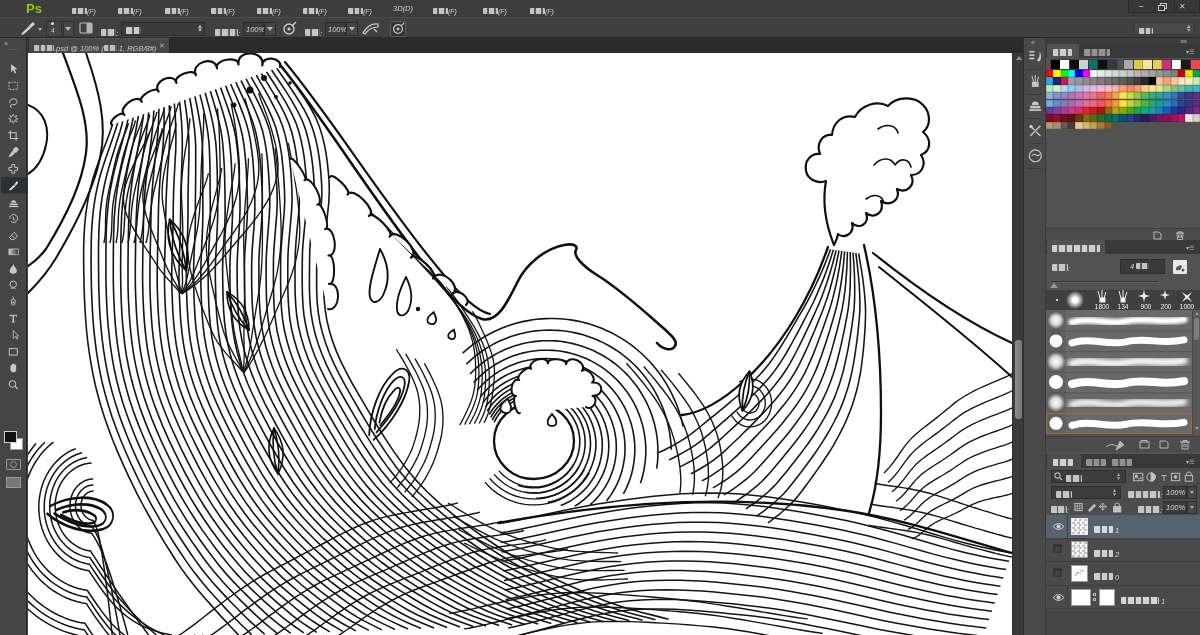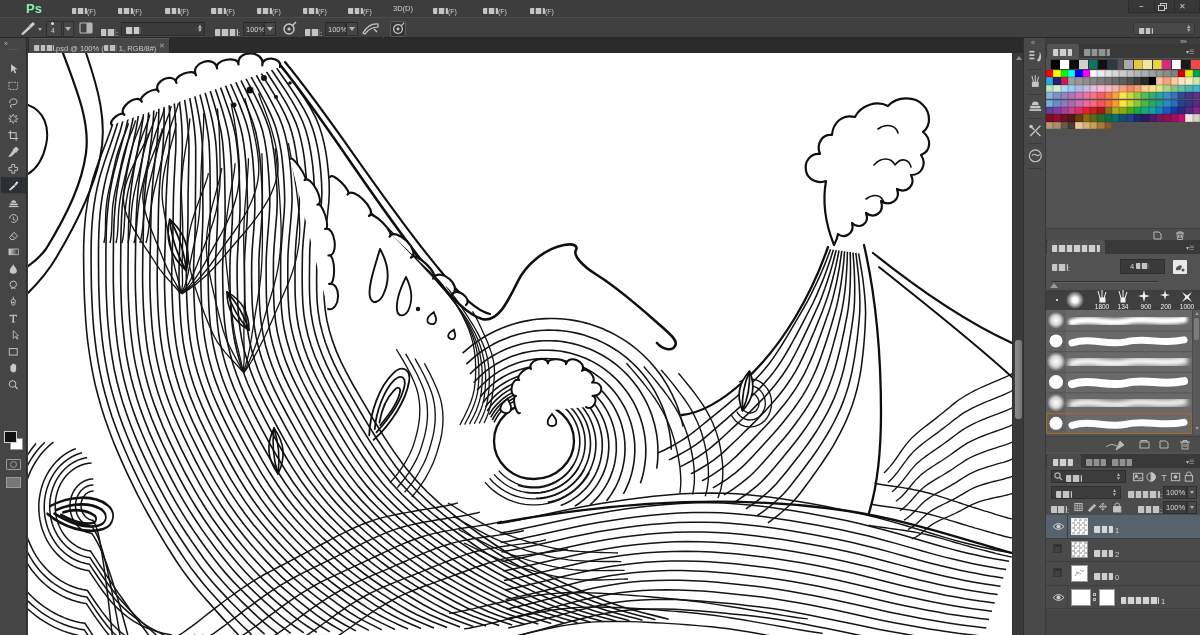--- a/index.html
+++ b/index.html
@@ -1,21 +1,21 @@
 <!DOCTYPE html>
 <html><head><meta charset="utf-8"><style>
 *{margin:0;padding:0;box-sizing:border-box;font-family:"Liberation Sans",sans-serif;}
 html,body{width:1200px;height:635px;overflow:hidden;background:#3d3d3d;}
 .abs{position:absolute;line-height:8px;}
-.txt{color:#d4d4d4;font-size:8px;line-height:1;}
+.txt{color:#d4d4d4;font-size:8px;line-height:1;font-style:italic;}
 .well{background:#3b3b3b;border:1px solid #2c2c2c;border-top-color:#262626;box-shadow:0 1px 0 rgba(255,255,255,0.06);}
 </style></head><body>
 <div class="abs" style="left:0;top:0;width:1200px;height:635px;background:#3d3d3d;">
 <div class="abs" style="left:0;top:0;width:1200px;height:17px;background:#3d3d3d;">
-<div class="abs" style="left:26px;top:2px;font-size:13px;line-height:13px;font-weight:bold;color:#86efac;">Ps</div>
+<div class="abs" style="left:26px;top:2px;font-size:13px;line-height:13px;font-weight:bold;color:#84cc16;">Ps</div>
 <div class="abs" style="left:72px;top:5px;"><span style="display:inline-block;width:15px;height:6px;vertical-align:0px;opacity:0.92;background:repeating-linear-gradient(90deg,#d0d0d0 0 4.5px,rgba(130,130,130,.45) 4.5px 6.5px);border-radius:1px;"></span><span class="txt" style="font-size:7px;color:#cfcfcf;">(F)</span></div>
 <div class="abs" style="left:118px;top:5px;"><span style="display:inline-block;width:15px;height:6px;vertical-align:0px;opacity:0.92;background:repeating-linear-gradient(90deg,#d0d0d0 0 4.5px,rgba(130,130,130,.45) 4.5px 6.5px);border-radius:1px;"></span><span class="txt" style="font-size:7px;color:#cfcfcf;">(F)</span></div>
 <div class="abs" style="left:165px;top:5px;"><span style="display:inline-block;width:15px;height:6px;vertical-align:0px;opacity:0.92;background:repeating-linear-gradient(90deg,#d0d0d0 0 4.5px,rgba(130,130,130,.45) 4.5px 6.5px);border-radius:1px;"></span><span class="txt" style="font-size:7px;color:#cfcfcf;">(F)</span></div>
 <div class="abs" style="left:211px;top:5px;"><span style="display:inline-block;width:15px;height:6px;vertical-align:0px;opacity:0.92;background:repeating-linear-gradient(90deg,#d0d0d0 0 4.5px,rgba(130,130,130,.45) 4.5px 6.5px);border-radius:1px;"></span><span class="txt" style="font-size:7px;color:#cfcfcf;">(F)</span></div>
 <div class="abs" style="left:257px;top:5px;"><span style="display:inline-block;width:15px;height:6px;vertical-align:0px;opacity:0.92;background:repeating-linear-gradient(90deg,#d0d0d0 0 4.5px,rgba(130,130,130,.45) 4.5px 6.5px);border-radius:1px;"></span><span class="txt" style="font-size:7px;color:#cfcfcf;">(F)</span></div>
 <div class="abs" style="left:303px;top:5px;"><span style="display:inline-block;width:15px;height:6px;vertical-align:0px;opacity:0.92;background:repeating-linear-gradient(90deg,#d0d0d0 0 4.5px,rgba(130,130,130,.45) 4.5px 6.5px);border-radius:1px;"></span><span class="txt" style="font-size:7px;color:#cfcfcf;">(F)</span></div>
 <div class="abs" style="left:348px;top:5px;"><span style="display:inline-block;width:15px;height:6px;vertical-align:0px;opacity:0.92;background:repeating-linear-gradient(90deg,#d0d0d0 0 4.5px,rgba(130,130,130,.45) 4.5px 6.5px);border-radius:1px;"></span><span class="txt" style="font-size:7px;color:#cfcfcf;">(F)</span></div>
 <div class="abs" style="left:433px;top:5px;"><span style="display:inline-block;width:15px;height:6px;vertical-align:0px;opacity:0.92;background:repeating-linear-gradient(90deg,#d0d0d0 0 4.5px,rgba(130,130,130,.45) 4.5px 6.5px);border-radius:1px;"></span><span class="txt" style="font-size:7px;color:#cfcfcf;">(F)</span></div>
 <div class="abs" style="left:483px;top:5px;"><span style="display:inline-block;width:15px;height:6px;vertical-align:0px;opacity:0.92;background:repeating-linear-gradient(90deg,#d0d0d0 0 4.5px,rgba(130,130,130,.45) 4.5px 6.5px);border-radius:1px;"></span><span class="txt" style="font-size:7px;color:#cfcfcf;">(F)</span></div>
 <div class="abs" style="left:530px;top:5px;"><span style="display:inline-block;width:15px;height:6px;vertical-align:0px;opacity:0.92;background:repeating-linear-gradient(90deg,#d0d0d0 0 4.5px,rgba(130,130,130,.45) 4.5px 6.5px);border-radius:1px;"></span><span class="txt" style="font-size:7px;color:#cfcfcf;">(F)</span></div>

